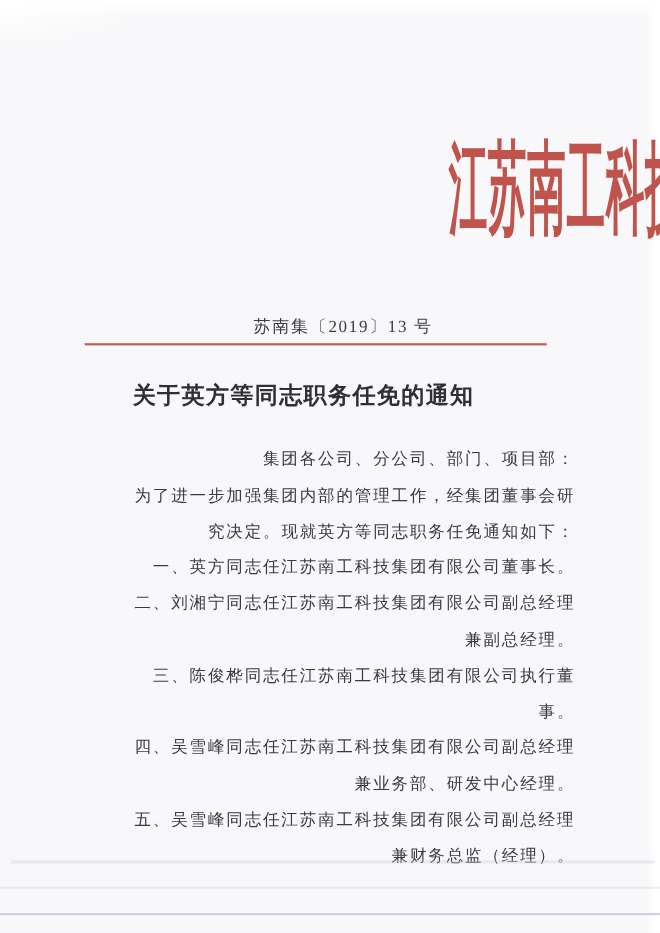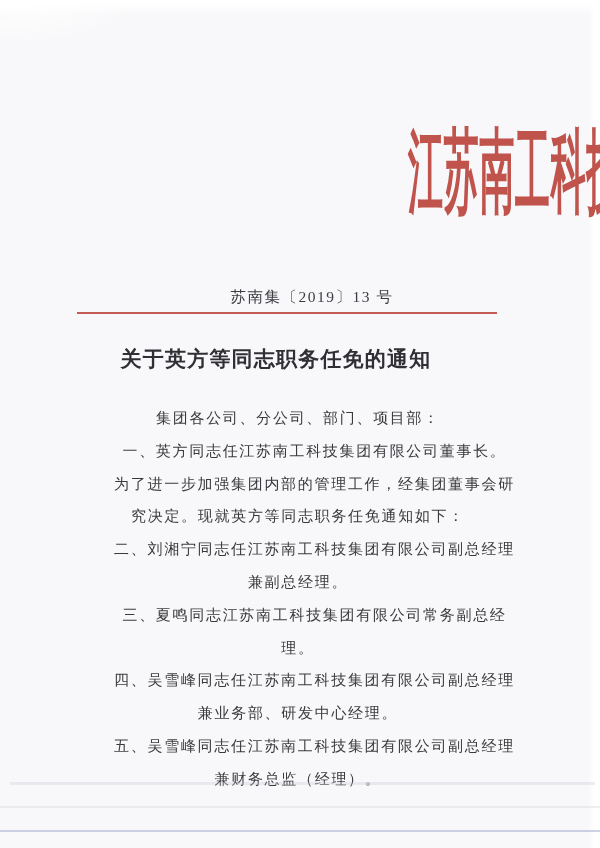--- a/index.html
+++ b/index.html
@@ -65,21 +65,21 @@
     text-align: center;
     font-size: 21px; font-weight: 700; letter-spacing: 1.2px; color: #2f2f34;
     transform: translateX(-24px);
   }
 
   
   .body-text {
     position: absolute; top: 402px; left: 73px; width: 450px;
     font-size: 15px; line-height: 32.8px; letter-spacing: 1.7px;
     color: #3a3a3e;
-    text-align: center;
+    text-align: right;
   }
   .body-text p { margin: 0; white-space: pre-line; }
   .body-text p.indent { text-indent: 33px; }
 
   
   .artifact-1 {
     position: absolute; top: 782px; left: 10px; width: 585px; height: 3px;
     background: rgba(196, 199, 213, 0.30);
   }
   .artifact-2 {
@@ -105,26 +105,26 @@
   </div>
 
   <div class="doc-number">苏南集〔2019〕13 号</div>
 
   <div class="red-line" style="background-color: rgb(194, 91, 85);"></div>
 
   <div class="doc-title">关于英方等同志职务任免的通知</div>
 
   <div class="body-text">
     <p>集团各公司、分公司、部门、项目部：</p>
-    <p class="indent">一、英方同志任江苏南工科技集团有限公司董事长。</p>
     <p class="indent">为了进一步加强集团内部的管理工作，经集团董事会研
 究决定。现就英方等同志职务任免通知如下：</p>
+    <p class="indent">一、英方同志任江苏南工科技集团有限公司董事长。</p>
     <p class="indent">二、刘湘宁同志任江苏南工科技集团有限公司副总经理
 兼副总经理。</p>
-    <p class="indent">三、夏鸣同志江苏南工科技集团有限公司常务副总经理。</p>
+    <p class="indent">三、陈俊桦同志任江苏南工科技集团有限公司执行董事。</p>
     <p class="indent">四、吴雪峰同志任江苏南工科技集团有限公司副总经理
 兼业务部、研发中心经理。</p>
     <p class="indent">五、吴雪峰同志任江苏南工科技集团有限公司副总经理
 兼财务总监（经理）。</p>
   </div>
 
   <div class="artifact-1"></div>
   <div class="artifact-2"></div>
   <div class="artifact-3"></div>
 

